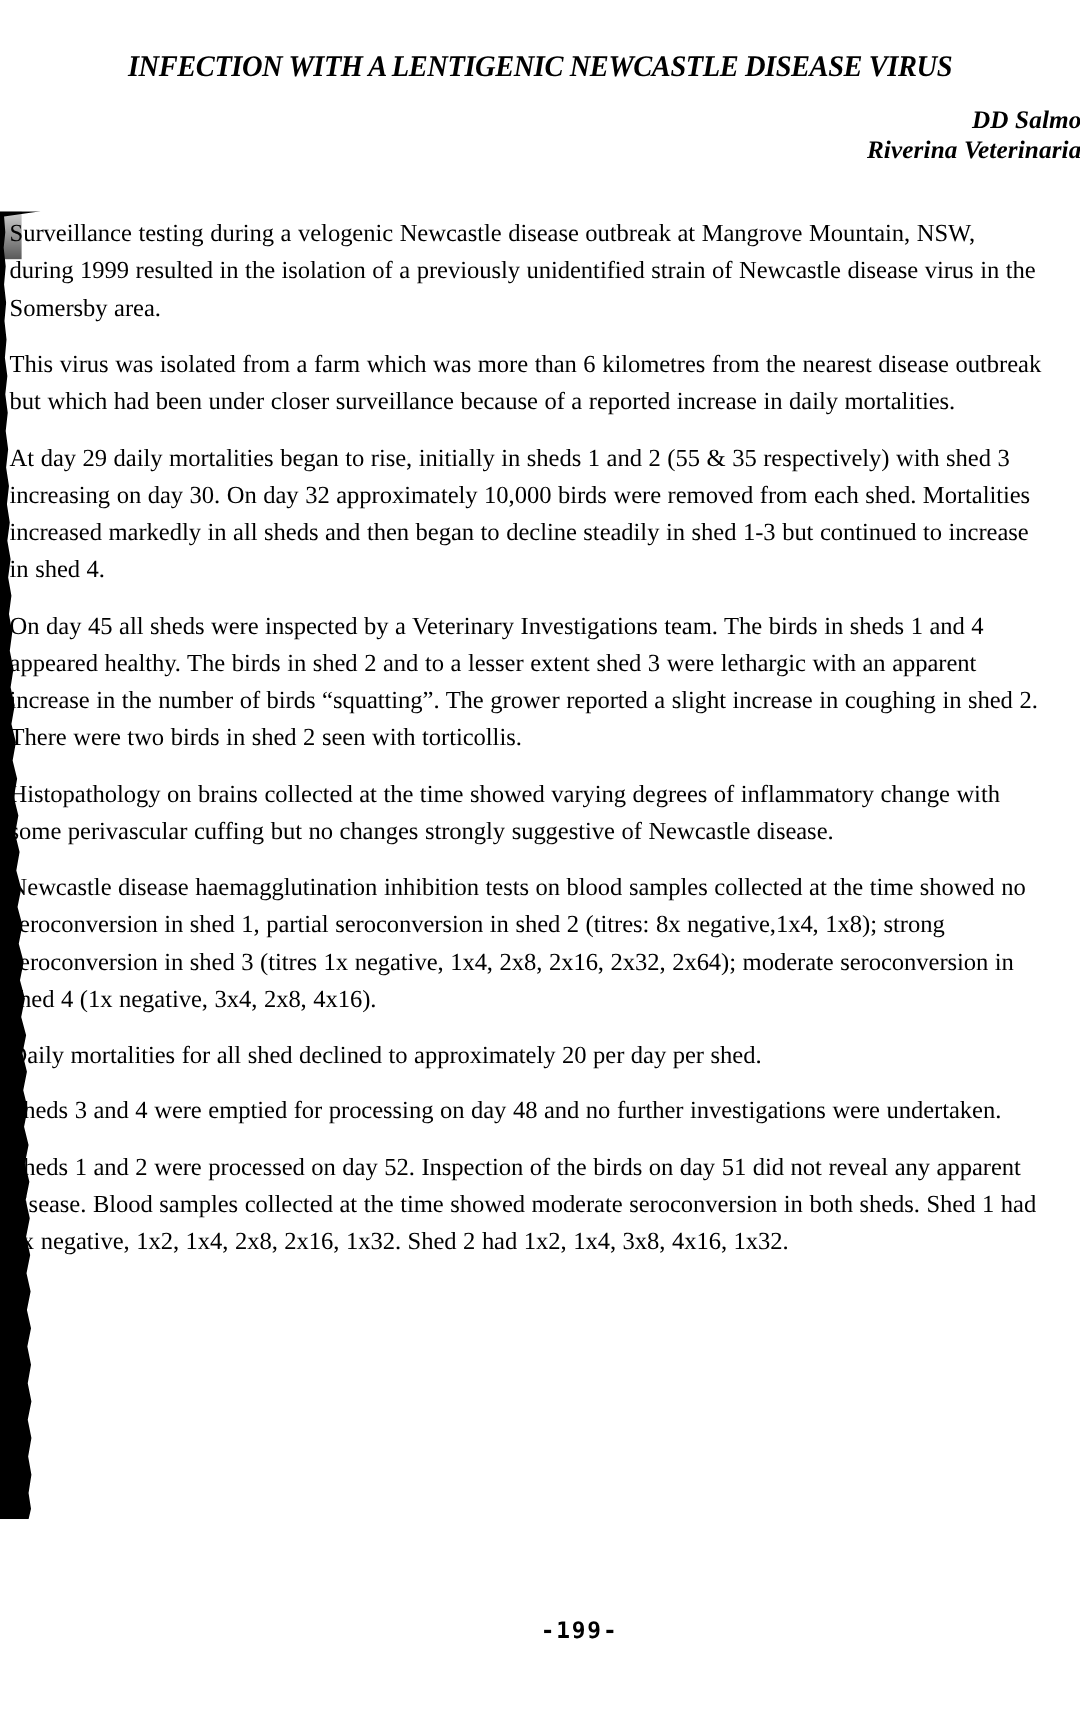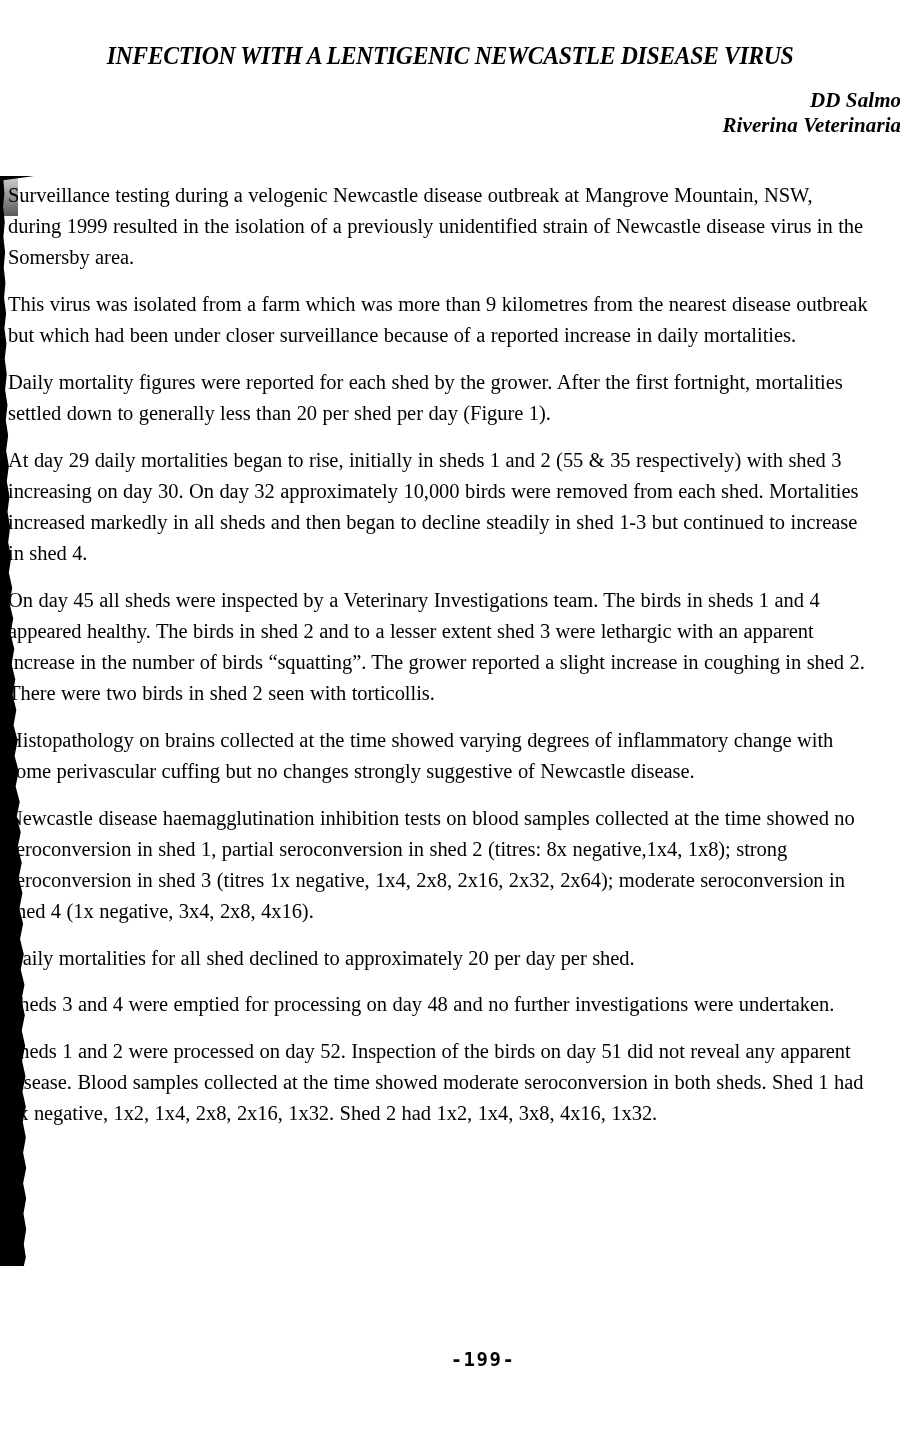--- a/index.html
+++ b/index.html
@@ -135,22 +135,21 @@
 
   <div class="doc-title">INFECTION WITH A LENTIGENIC NEWCASTLE DISEASE VIRUS</div>
 
   <div class="byline">
     <div>DD Salmon</div>
     <div>Riverina Veterinarian</div>
   </div>
 
   <div class="body-text">
     <p class="para">Surveillance testing during a velogenic Newcastle disease outbreak at Mangrove Mountain, NSW, during 1999 resulted in the isolation of a previously unidentified strain of Newcastle disease virus in the Somersby area.</p>
-    <p class="para">This virus was isolated from a farm which was more than 9 kilometres from the nearest disease outbreak but which had been under closer surveillance because of a reported increase in daily mortalities.</p>
-    <p class="para">Daily mortality figures were reported for each shed by the grower. After the first fortnight, mortalities settled down to generally less than 20 per shed per day (Figure 1).</p>
+    <p class="para">This virus was isolated from a farm which was more than 6 kilometres from the nearest disease outbreak but which had been under closer surveillance because of a reported increase in daily mortalities.</p>
     <p class="para">At day 29 daily mortalities began to rise, initially in sheds 1 and 2 (55 &amp; 35 respectively) with shed 3 increasing on day 30. On day 32 approximately 10,000 birds were removed from each shed. Mortalities increased markedly in all sheds and then began to decline steadily in shed 1-3 but continued to increase in shed 4.</p>
     <p class="para">On day 45 all sheds were inspected by a Veterinary Investigations team. The birds in sheds 1 and 4 appeared healthy. The birds in shed 2 and to a lesser extent shed 3 were lethargic with an apparent increase in the number of birds “squatting”. The grower reported a slight increase in coughing in shed 2. There were two birds in shed 2 seen with torticollis.</p>
     <p class="para">Histopathology on brains collected at the time showed varying degrees of inflammatory change with some perivascular cuffing but no changes strongly suggestive of Newcastle disease.</p>
     <p class="para">Newcastle disease haemagglutination inhibition tests on blood samples collected at the time showed no seroconversion in shed 1, partial seroconversion in shed 2 (titres: 8x negative,1x4, 1x8); strong seroconversion in shed 3 (titres 1x negative, 1x4, 2x8, 2x16, 2x32, 2x64); moderate seroconversion in shed 4 (1x negative, 3x4, 2x8, 4x16).</p>
     <p class="para tight">Daily mortalities for all shed declined to approximately 20 per day per shed.</p>
     <p class="para">Sheds 3 and 4 were emptied for processing on day 48 and no further investigations were undertaken.</p>
     <p class="para">Sheds 1 and 2 were processed on day 52. Inspection of the birds on day 51 did not reveal any apparent disease. Blood samples collected at the time showed moderate seroconversion in both sheds. Shed 1 had 2x negative, 1x2, 1x4, 2x8, 2x16, 1x32. Shed 2 had 1x2, 1x4, 3x8, 4x16, 1x32.</p>
   </div>
 
   <div class="scan-edge">

